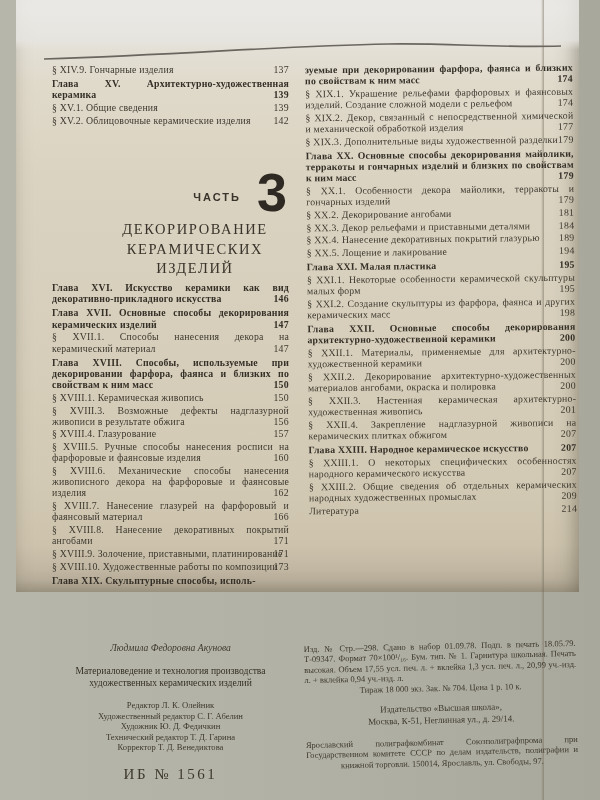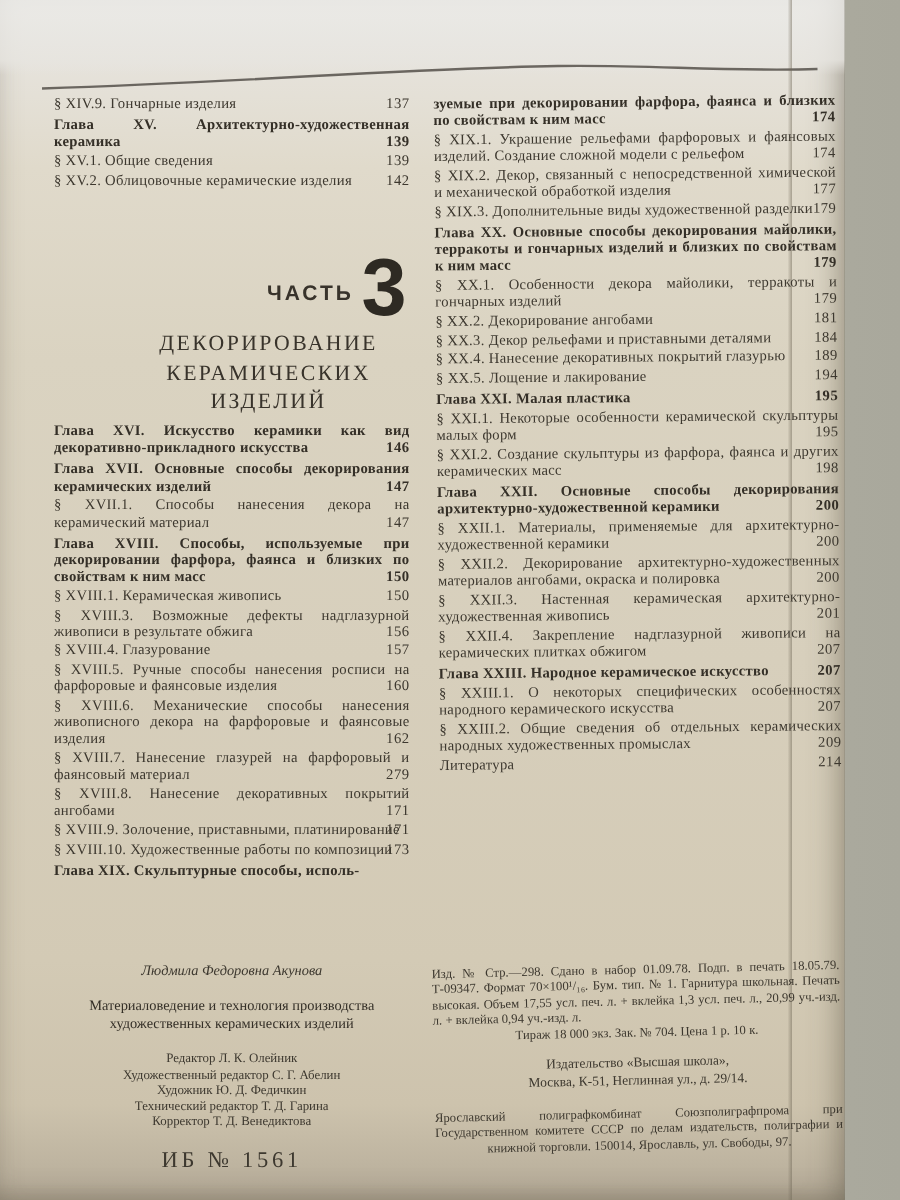--- a/index.html
+++ b/index.html
@@ -3,21 +3,21 @@
 <meta charset="utf-8">
 <style>
   * { margin:0; padding:0; box-sizing:border-box; }
   html,body { width:600px; height:800px; overflow:hidden; }
   body {
     font-family: "Liberation Serif", "DejaVu Serif", serif;
     background: linear-gradient(90deg, #b7b6aa 0%, #b2b1a5 50%, #a9a89c 100%);
     position: relative;
   }
   .page {
-    position:absolute; left:0; top:0; width:563px; height:800px;
+    position:absolute; left:16px; top:0; width:563px; height:592px;
     background: linear-gradient(180deg,
       #e9e8e4 0%, #e6e3dc 5%, #e0dacb 14%, #dad3c1 30%,
       #d7cfbc 55%, #d3cab5 80%, #cdc3ad 92%, #beb4a0 97%, #b3a997 100%);
     box-shadow: inset -16px 0 20px -12px rgba(85,80,65,.45),
                 inset 0 -12px 16px -8px rgba(90,80,60,.3),
                 inset 10px 0 20px -14px rgba(90,85,70,.25);
   }
   .top-sheet {
     position:absolute; left:0; top:0; width:563px; height:50px;
     background: linear-gradient(180deg,#ebeae7 0%, #e7e5e0 80%, rgba(231,229,224,0) 100%);
@@ -43,22 +43,22 @@
   }
   .entry.bold { font-weight:bold; margin-top:3px; color:#342f27; }
   .entry .num {
     position:absolute; right:0; bottom:0;
     padding-left:5px; letter-spacing:.3px;
   }
 
   .part-block { margin:8px 0 12px 0; height:102px; position:relative; }
   .part-head { text-align:right; white-space:nowrap; padding-right:2px; }
   .part-label {
-    font-weight:bold; font-size:14px; letter-spacing:2px;
-    color:#38332b; vertical-align: 10px; margin-right:5px;
+    font-weight:bold; font-size:11px; letter-spacing:2px;
+    color:#38332b; vertical-align: 10px; margin-right:16px;
     font-family:"Liberation Sans","DejaVu Sans",sans-serif;
   }
   .part-number {
     font-weight:bold; font-size:54px; line-height:.8; color:#2e2a23;
     font-family:"Liberation Sans","DejaVu Sans",sans-serif;
   }
   .part-title {
     width:188px; margin-left:auto; margin-top:5px;
     text-align:center; font-size:14.5px; line-height:19.5px;
     letter-spacing:1.6px; color:#38332b;
@@ -163,21 +163,21 @@
         <span class="num">160</span>
       </div>
 
       <div class="entry">
         <span class="text">§ XVIII.6. Механические способы нанесения живописного декора на фарфоровые и фаянсовые изделия</span>
         <span class="num">162</span>
       </div>
 
       <div class="entry">
         <span class="text">§ XVIII.7. Нанесение глазурей на фарфоровый и фаянсовый материал</span>
-        <span class="num">279</span>
+        <span class="num">166</span>
       </div>
 
       <div class="entry">
         <span class="text">§ XVIII.8. Нанесение декоративных покрытий ангобами</span>
         <span class="num">171</span>
       </div>
 
       <div class="entry">
         <span class="text">§ XVIII.9. Золочение, приставными, платинирование</span>
         <span class="num">171</span>

